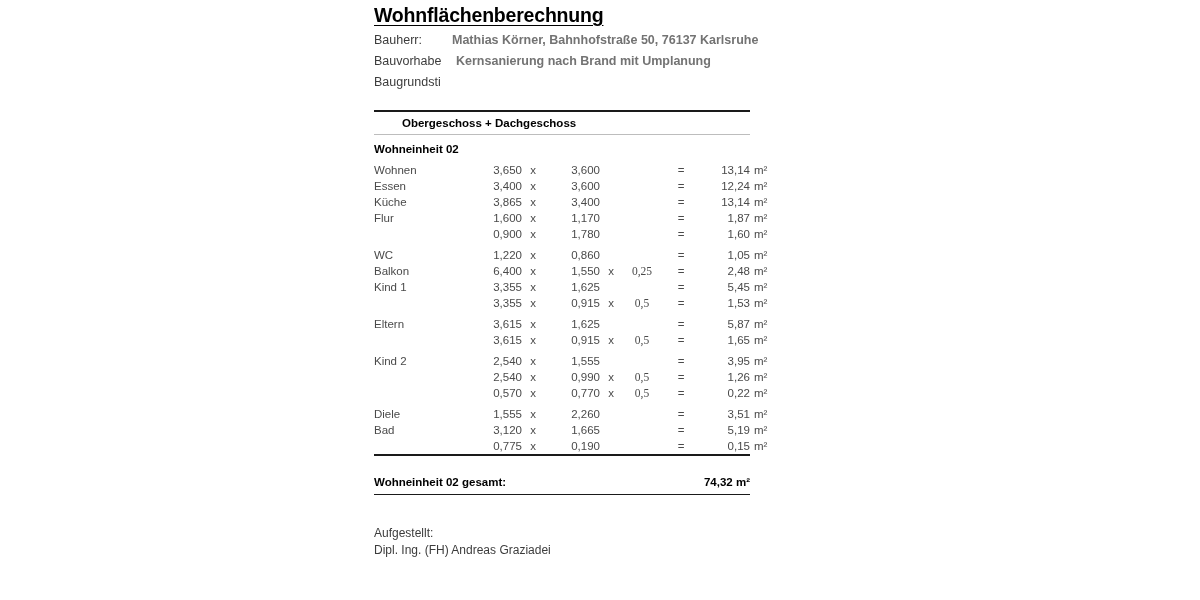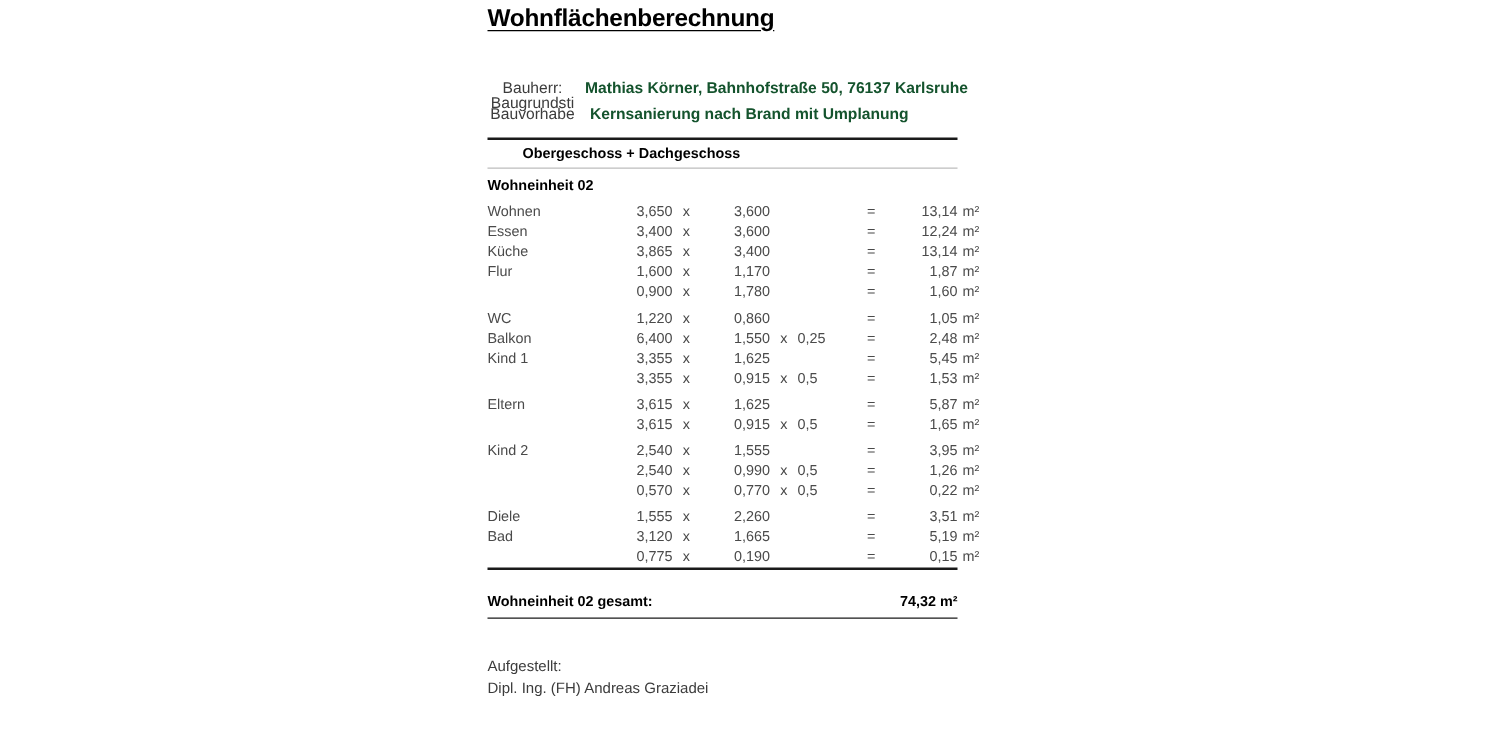--- a/index.html
+++ b/index.html
@@ -19,21 +19,21 @@
   .page {
     position: relative;
     width: 1200px;
     height: 600px;
     background: #ffffff;
   }
 
   
   .doc {
     position: absolute;
-    left: 390px;
+    left: 374px;
     top: 0;
     width: 376px;
   }
 
   
   .doc-title {
     font-size: 19.5px;
     font-weight: bold;
     color: #000000;
     letter-spacing: -0.2px;
@@ -41,43 +41,41 @@
     text-underline-offset: 3px;
     margin: 0;
     padding-top: 3px;
     line-height: 24px;
     white-space: nowrap;
   }
 
   
   .meta {
     margin-top: 6px;
-    text-align: center;
   }
   .meta-row {
     display: flex;
     align-items: baseline;
     height: 21px;
     white-space: nowrap;
   }
   .meta-label {
     width: 72px;
     min-width: 72px;
     max-width: 72px;
     overflow: hidden;
     font-size: 12.5px;
     font-weight: normal;
     color: #3c3c3c;
   }
   .meta-value {
     font-size: 12.5px;
     font-weight: bold;
-    color: #14532d;
+    color: #737373;
     padding-left: 6px;
-    margin-top: 30px;
   }
   .meta-row.indented .meta-value { padding-left: 10px; }
 
   
   .rule-thick {
     height: 2px;
     background: #1a1a1a;
     margin: 0;
   }
   .rule-thin {
@@ -130,21 +128,21 @@
     height: 16px;
     padding: 0;
     vertical-align: baseline;
     white-space: nowrap;
   }
   .c-name  { width: 104px; text-align: left; }
   .c-v1    { width: 44px;  text-align: right; }
   .c-op1   { width: 22px;  text-align: center; font-size: 10.5px; }
   .c-v2    { width: 56px;  text-align: right; }
   .c-op2   { width: 22px;  text-align: center; font-size: 10.5px; }
-  .c-v3    { width: 40px;  text-align: left; }
+  .c-v3    { width: 40px;  text-align: center; font-family: Liberation Serif, serif; }
   .c-eq    { width: 38px;  text-align: center; font-size: 10.5px; }
   .c-res   { width: 50px;  text-align: right; }
 
   tr.gap td { padding-top: 5px; }
 
   
   .total {
     display: flex;
     align-items: baseline;
     justify-content: space-between;

